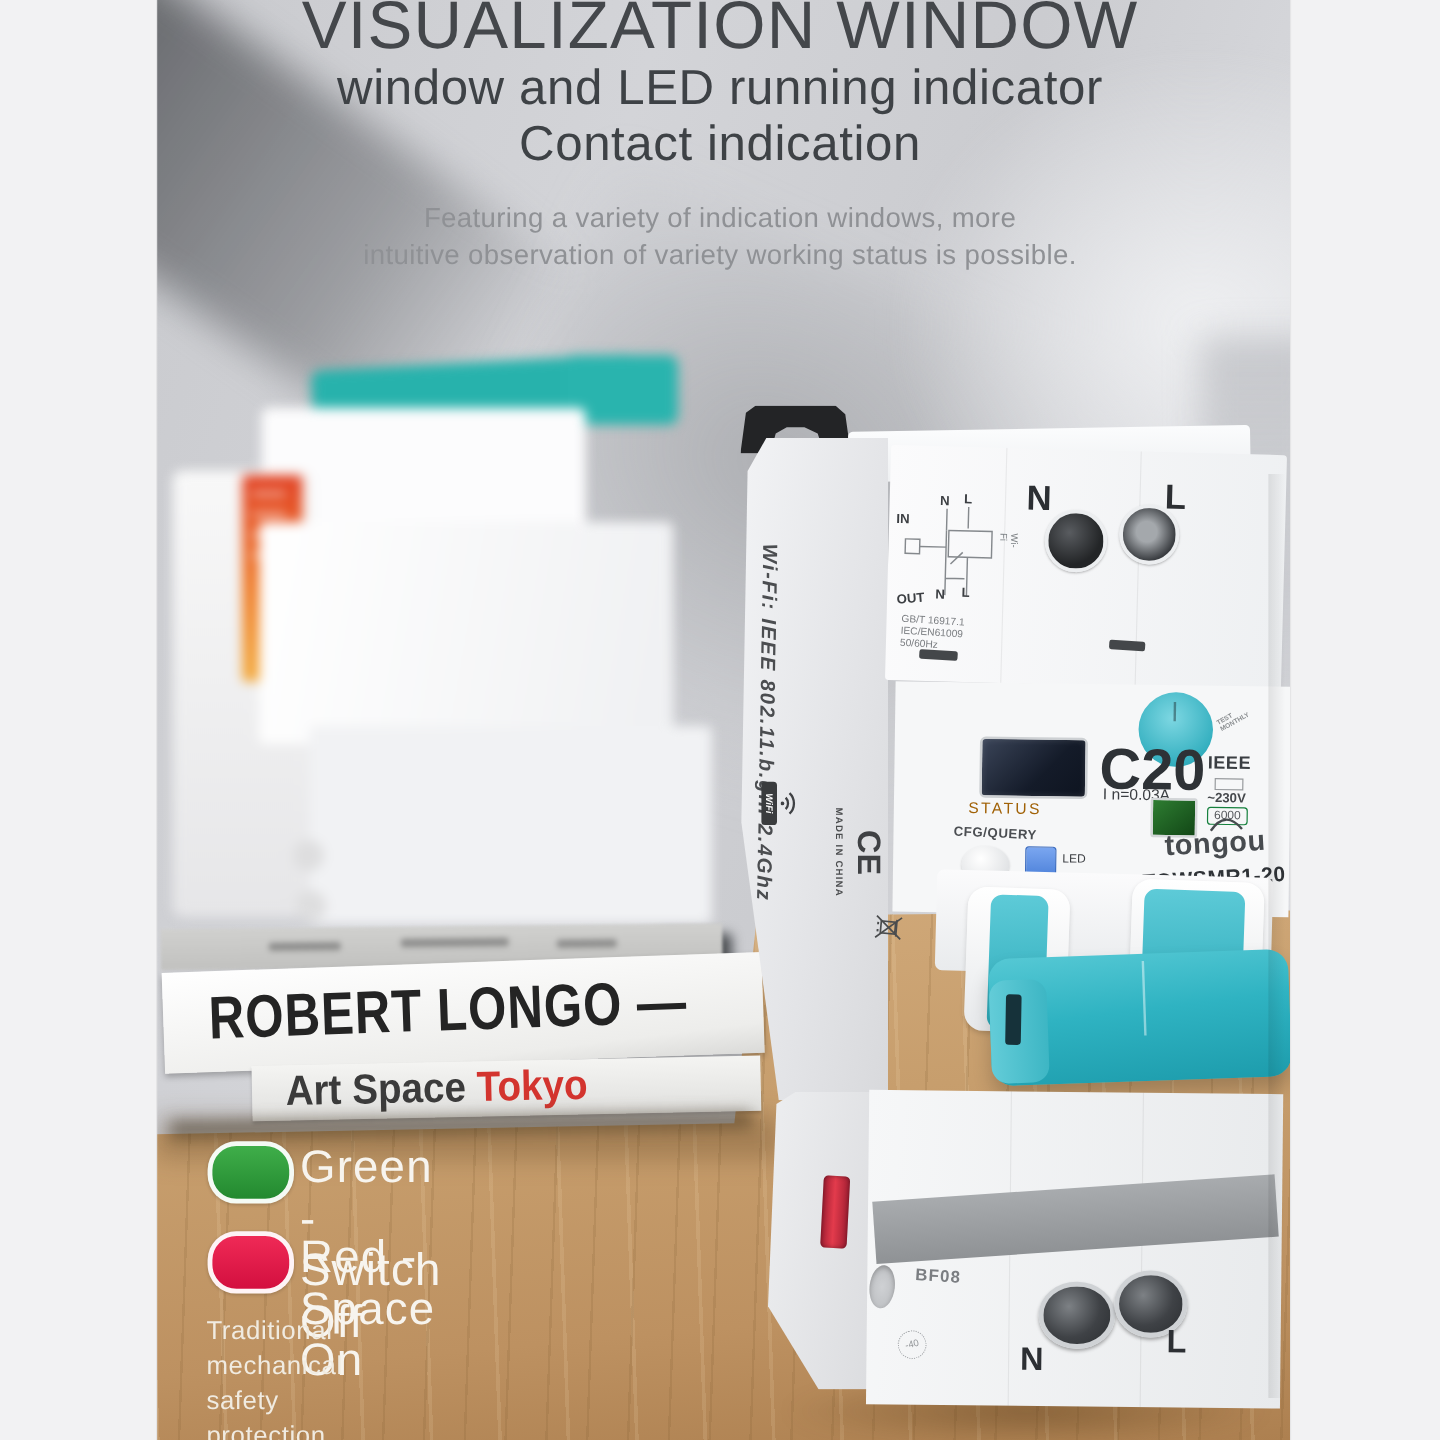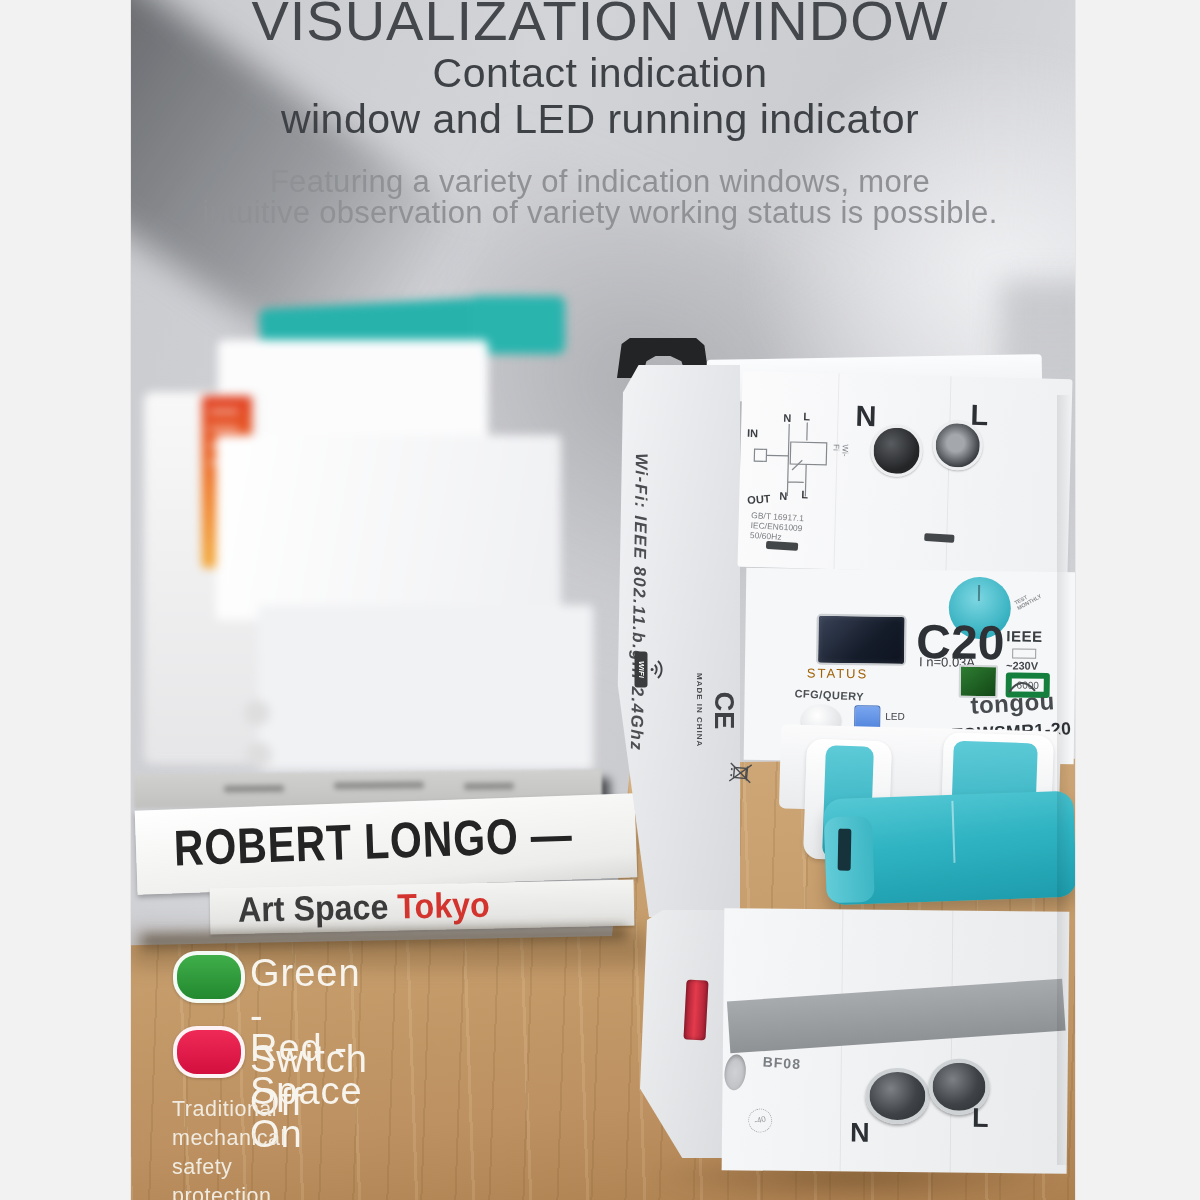--- a/index.html
+++ b/index.html
@@ -104,21 +104,21 @@
   .display{left:71px;top:45px;width:86px;height:47px;border-radius:5px;border:2px solid #cdd0d3;
      background:linear-gradient(135deg,#3a4458,#141b29 60%,#0e1420);box-shadow:inset 0 0 6px rgba(255,255,255,.12);}
   .status{left:62px;top:97px;font-size:13px;letter-spacing:2px;color:#a16207;}
   .c20{left:171px;top:44px;font-size:48px;font-weight:bold;color:#2e3236;}
   .in003{left:174px;top:84px;font-size:13px;color:#3b3e42;}
   .green-win{left:214px;top:94px;width:35px;height:29px;border:2px solid #d3d6d8;border-radius:2px;
      background:linear-gradient(140deg,#2e7d32,#124716);}
   .rcbo{left:261px;top:56px;font-size:15px;font-weight:bold;color:#3a3e42;letter-spacing:.5px;}
   .rcbo-box{left:267px;top:77px;width:22px;height:8px;border:1px solid #989b9e;}
   .v230{left:261px;top:88px;font-size:11px;color:#45484c;font-weight:bold;}
-  .b6000{left:261px;top:101px;width:32px;height:13px;border:6px solid #15803d;border-radius:3px;
+  .b6000{left:261px;top:101px;width:32px;height:13px;border:1px solid #15803d;border-radius:3px;
      font-size:10px;color:#55585c;text-align:center;line-height:13px;}
   .cfg{left:50px;top:120px;font-size:11px;font-weight:bold;color:#4b4e52;transform:rotate(2deg);letter-spacing:.5px;}
   .cfg-btn{left:57px;top:136px;width:40px;height:31px;border-radius:50%;
      background:radial-gradient(circle at 40% 35%,#ffffff,#e2e4e6 75%,#cfd1d4);box-shadow:0 1px 2px rgba(0,0,0,.2);}
   .led-sq{left:110px;top:136px;width:24px;height:26px;border-radius:3px;border:1px solid #3d6dc0;
      background:linear-gradient(#7aa6f0,#4a7fd8);}
   .led-lbl{left:141px;top:141px;font-size:10px;color:#3c3f43;}
   .brand{left:226px;top:118px;font-size:24px;font-weight:bold;color:#474b4f;transform:rotate(-4deg);letter-spacing:.5px;}
   .brand-arc{left:262px;top:109px;transform:rotate(-4deg);}
   .model{left:208px;top:150px;font-size:17.5px;font-weight:bold;color:#2f3337;transform:rotate(-4deg);letter-spacing:.5px;}
@@ -152,21 +152,21 @@
   .term-l{left:206px;top:148px;width:53px;height:48px;}
   .nl{font-size:27px;font-weight:bold;color:#2c2f33;}
   .brk-edge{left:462px;top:60px;width:14px;height:770px;background:linear-gradient(90deg,rgba(0,0,0,.09),rgba(0,0,0,0));}
 
   
   .header-text{left:0;top:0;width:1200px;text-align:center;z-index:6;}
   .title{position:relative;margin:-8px 0 0 0;font-size:56px;line-height:58px;font-weight:300;
      color:#44474b;letter-spacing:1px;}
   .sub{position:relative;margin:0;font-size:41px;line-height:46px;font-weight:400;color:#3e4246;letter-spacing:.5px;}
   .sub2{margin-top:0;}
-  .desc{position:relative;margin:24px 0 0 0;font-size:31px;line-height:31px;color:#8f9195;letter-spacing:.3px;}
+  .desc{position:relative;margin:24px 0 0 0;font-size:23px;line-height:31px;color:#8f9195;letter-spacing:.3px;}
 
   
   .legend{left:0;top:0;z-index:6;}
   .pill{position:absolute;width:64px;height:44px;border-radius:24px;border:4px solid rgba(255,255,255,.95);
      box-shadow:0 1px 3px rgba(0,0,0,.2);}
   .pill-green{left:173px;top:951px;background:linear-gradient(#3fae4a,#23892f);}
   .pill-red{left:173px;top:1026px;background:linear-gradient(#ef2a56,#d30f3f);}
   .leg-lbl{position:absolute;left:250px;font-size:38px;color:#f7f4ee;letter-spacing:1px;}
   .leg-1{top:952px;} .leg-2{top:1027px;}
   .leg-note{position:absolute;left:172px;top:1095px;font-size:21.5px;line-height:29px;color:#f0ebe1;letter-spacing:.5px;}
@@ -332,22 +332,22 @@
       <div class="abs term term-n"></div>
       <div class="abs term term-l"></div>
       <span class="abs nl" style="left:128px;top:208px;">N</span>
       <span class="abs nl" style="left:250px;top:192px;">L</span>
     </div>
     <div class="abs brk-edge"></div>
   </div>
 
   <div class="abs header-text">
     <h1 class="title">VISUALIZATION WINDOW</h1>
+    <p class="sub sub2">window and LED running indicator</p>
     <p class="sub">Contact indication</p>
-    <p class="sub sub2">window and LED running indicator</p>
     <p class="desc">
       <span>Featuring a variety of indication windows, more</span><br>
       <span>intuitive observation of variety working status is possible.</span>
     </p>
   </div>
 
   <div class="abs legend">
     <div class="pill pill-green"></div>
     <div class="leg-lbl leg-1">Green - Switch Off</div>
     <div class="pill pill-red"></div>

